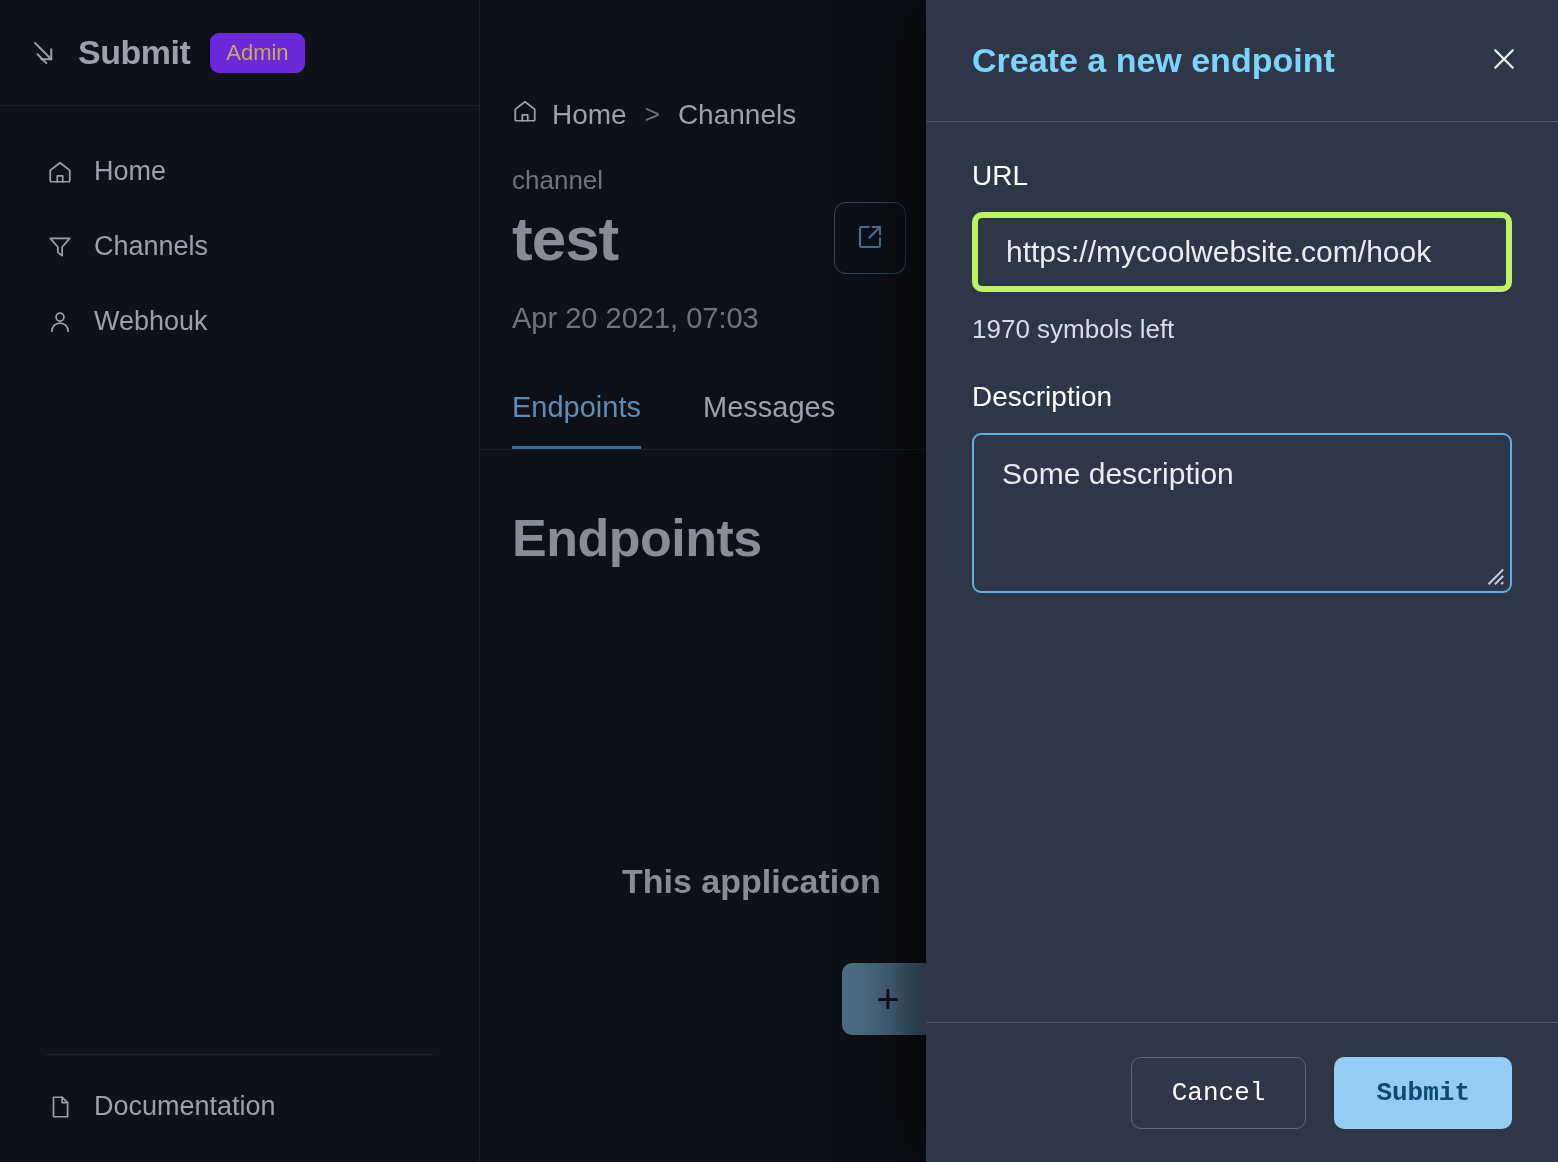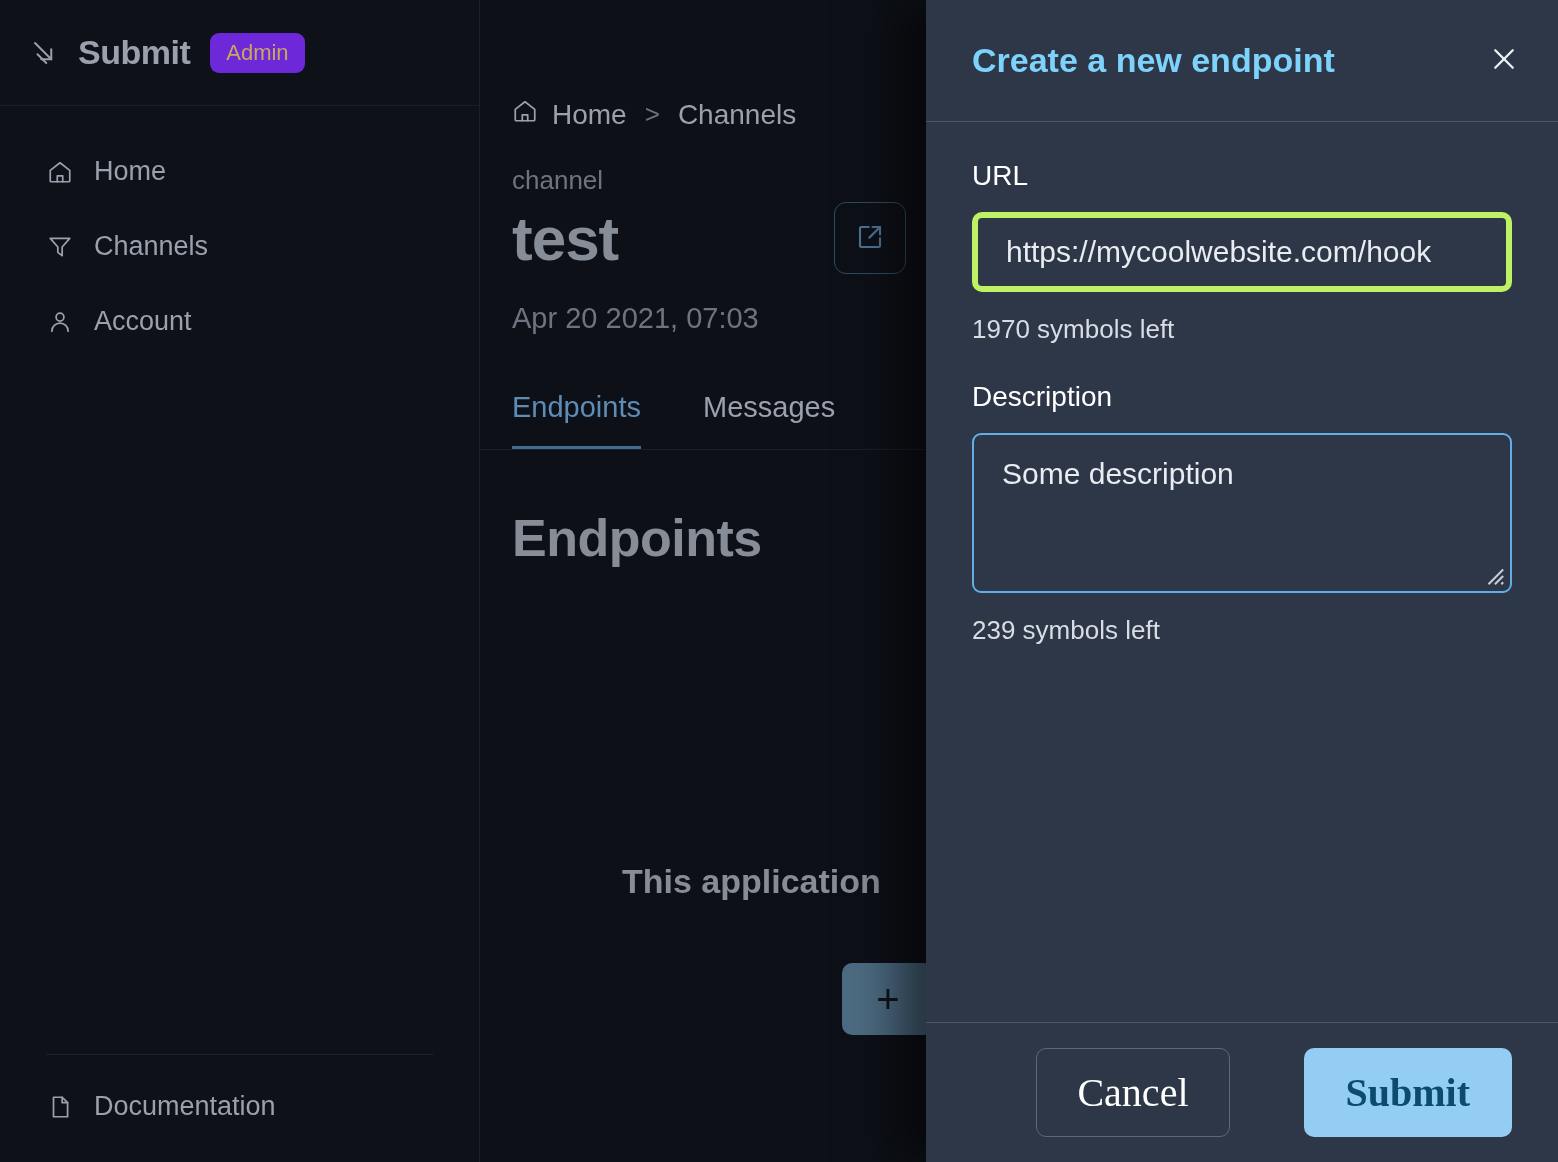--- a/index.html
+++ b/index.html
@@ -109,21 +109,21 @@
     font-family:"Liberation Sans", sans-serif;
     resize:none; display:block;
   }
   .resize-grip { position:absolute; right:7px; bottom:7px; width:22px; height:22px; pointer-events:none; }
   .modal-foot {
     height:140px; flex:0 0 140px;
     border-top:1px solid #4A5567;
     display:flex; align-items:center; justify-content:flex-end;
     gap:28px; padding:0 46px;
   }
-  .btn { font-size:40px; border-radius:10px; cursor:pointer; font-family:Liberation Serif, serif;margin-left:46px; }
+  .btn { font-size:26px; border-radius:10px; cursor:pointer; font-family:Liberation Mono, monospace; }
   .btn-ghost { background:transparent; color:#FFFFFF; border:1px solid #5D6878; padding:20px 40px; }
   .btn-primary { background:#93CDF4; color:#0c4a6e; border:none; padding:21px 42px; font-weight:bold; }
 </style>
 </head>
 <body>
 
 <div class="app">
 
   <aside class="sidebar">
     <div class="brand">
@@ -156,21 +156,21 @@
         </span>
         <span>Channels</span>
       </div>
       <div class="nav-item">
         <span class="ni-icon">
           <svg width="26" height="26" viewBox="0 0 24 24" fill="none" stroke="currentColor" stroke-width="1.6" stroke-linecap="round" stroke-linejoin="round">
             <circle cx="12" cy="7.5" r="3.6"></circle>
               <path d="M4.5 20.5 a7.5 7.5 0 0 1 15 0"></path>
           </svg>
         </span>
-        <span>Account</span>
+        <span>Webhouk</span>
       </div>
     </nav>
 
     <div class="sidebar-foot">
       <div class="foot-divider"></div>
       <div class="foot-item">
         <span class="ni-icon">
           <svg width="26" height="26" viewBox="0 0 24 24" fill="none" stroke="currentColor" stroke-width="1.6" stroke-linecap="round" stroke-linejoin="round">
             <path d="M6 3 H14 L19 8 V21 H6 Z"></path>
               <path d="M14 3 V8 H19"></path>
@@ -254,21 +254,20 @@
         <div class="ta-wrap">
           <textarea class="text-area" style="">Some description</textarea>
           <span class="resize-grip">
             <svg width="22" height="22" viewBox="0 0 12 12" stroke="#C7CEDA" stroke-width="1.1">
               <path d="M11 3 L3 11"></path>
                 <path d="M11 6.5 L6.5 11"></path>
                 <path d="M11 10 L10 11"></path>
             </svg>
           </span>
         </div>
-        <div class="hint">239 symbols left</div>
       </div>
     </div>
 
     <div class="modal-foot">
       <button class="btn btn-ghost">Cancel</button>
       <button class="btn btn-primary">Submit</button>
     </div>
   </div>
 
 </div>

